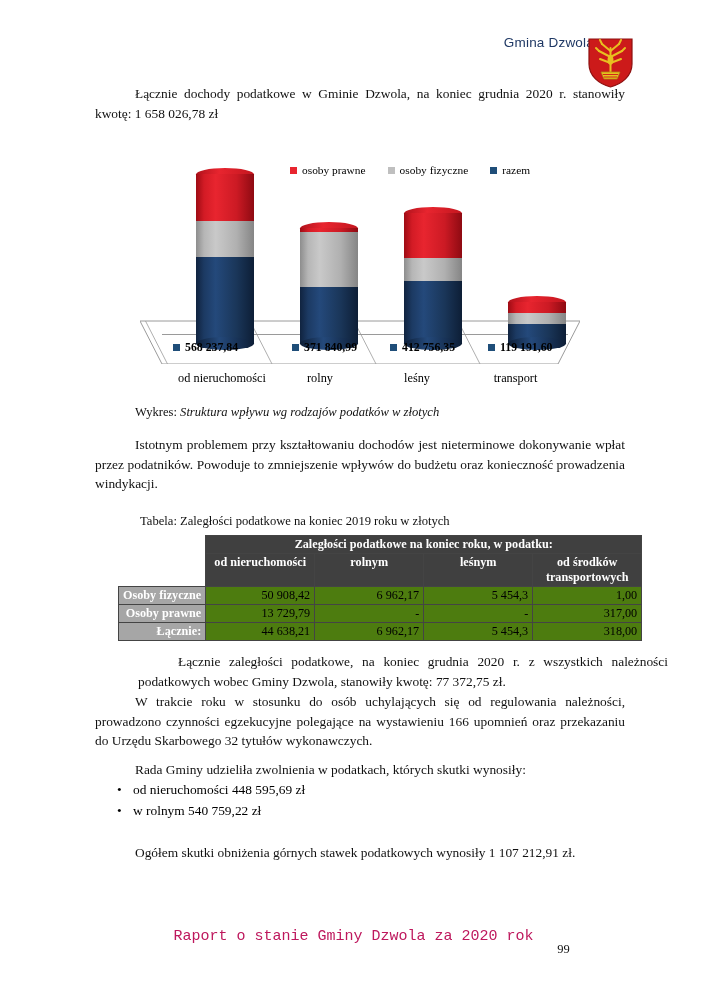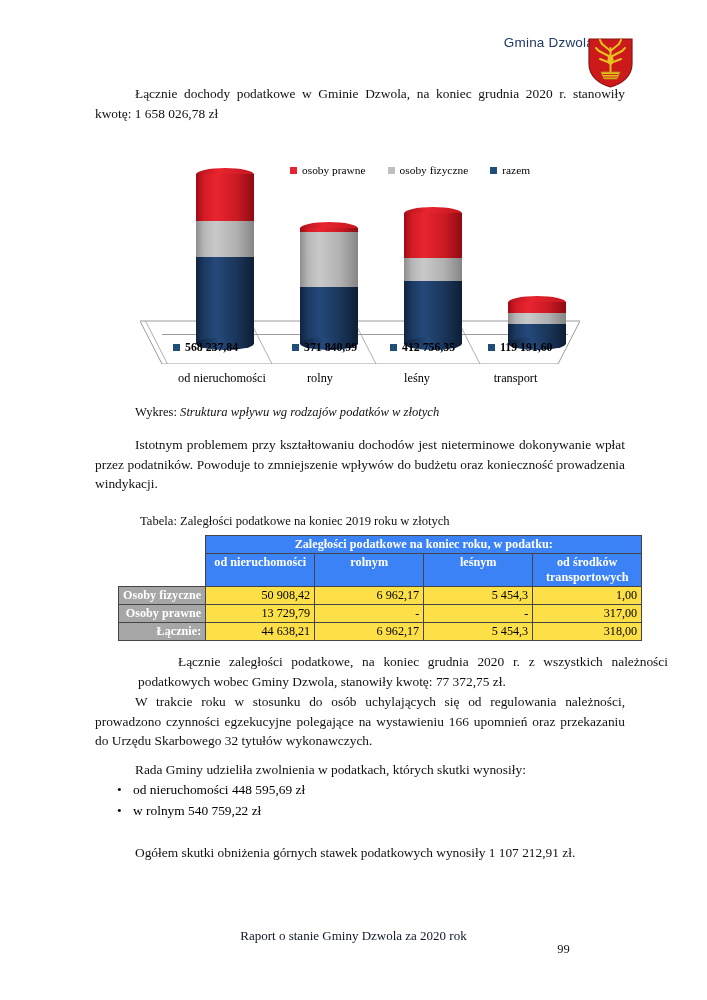--- a/index.html
+++ b/index.html
@@ -166,35 +166,35 @@
     top: 535px;
     border-collapse: collapse;
     font-size: 12.2px;
   }
   .tbl td, .tbl th {
     border: 1px solid #444;
     padding: 1px 4px;
     vertical-align: top;
   }
   .hdr-cell {
-    background: #3b82f6;
+    background: #404040;
     color: #ffffff;
     font-weight: bold;
     text-align: center;
   }
   .rowhdr {
     background: #a6a6a6;
     color: #ffffff;
     font-weight: bold;
     text-align: right;
     white-space: nowrap;
   }
   .num {
     text-align: right;
-    background: #fde047;
+    background: #4d7c0f;
     white-space: nowrap;
     margin-left: 30px;
   }
   .nb { border: none !important; background: transparent !important; }
 
   
   .bullets {
     position: absolute;
     font-size: 13.4px;
     line-height: 21px;
@@ -210,23 +210,23 @@
     top: 0;
   }
 
   
   .footer-text {
     position: absolute;
     top: 928px;
     left: 0;
     width: 707px;
     text-align: center;
-    font-family: Liberation Serif, serif;
-    font-size: 13px;
-    color: #0f172a;
+    font-family: Liberation Mono, monospace;
+    font-size: 15px;
+    color: #be185d;
   }
   .page-num {
     position: absolute;
     top: 942px;
     left: 0;
     width: 707px;
     text-align: center;
     font-size: 12.5px;
     color: #111;
     padding-left: 210px;

